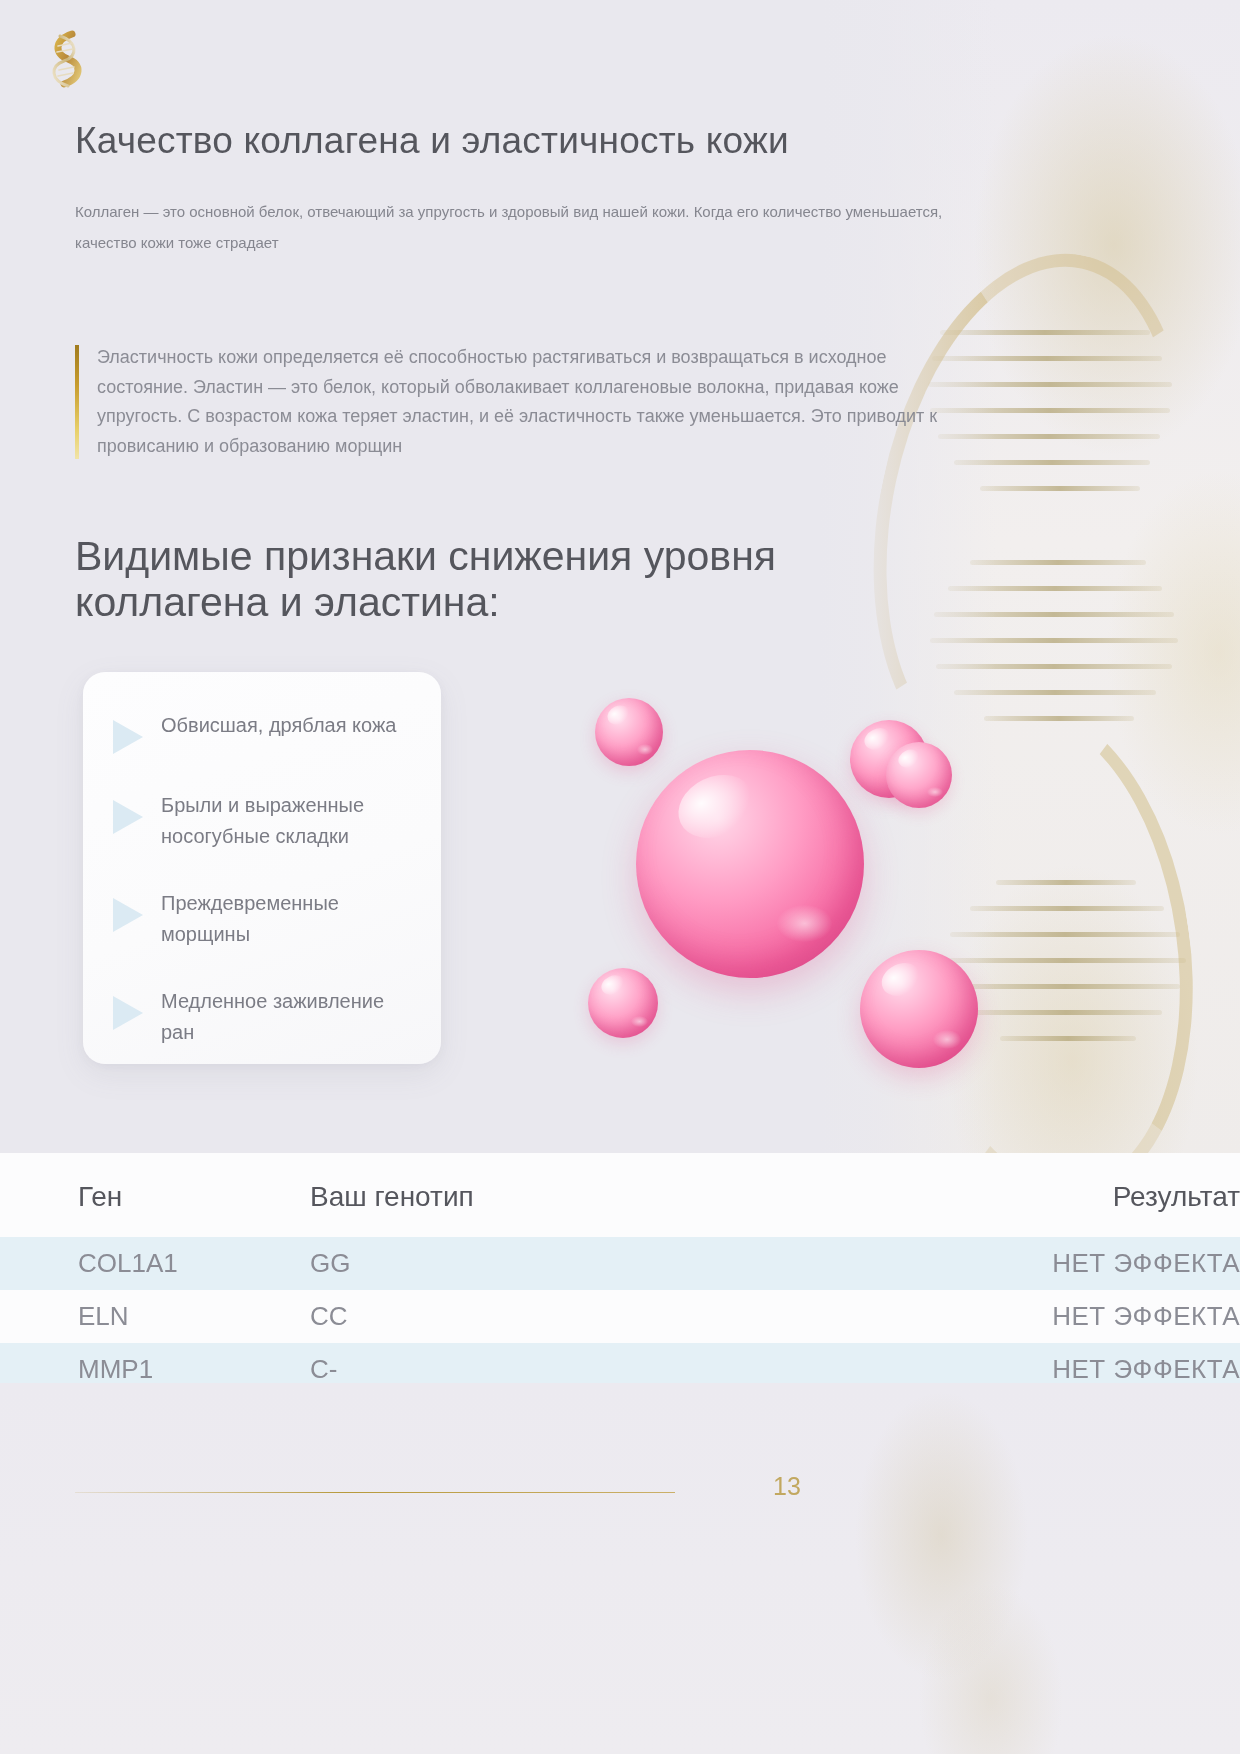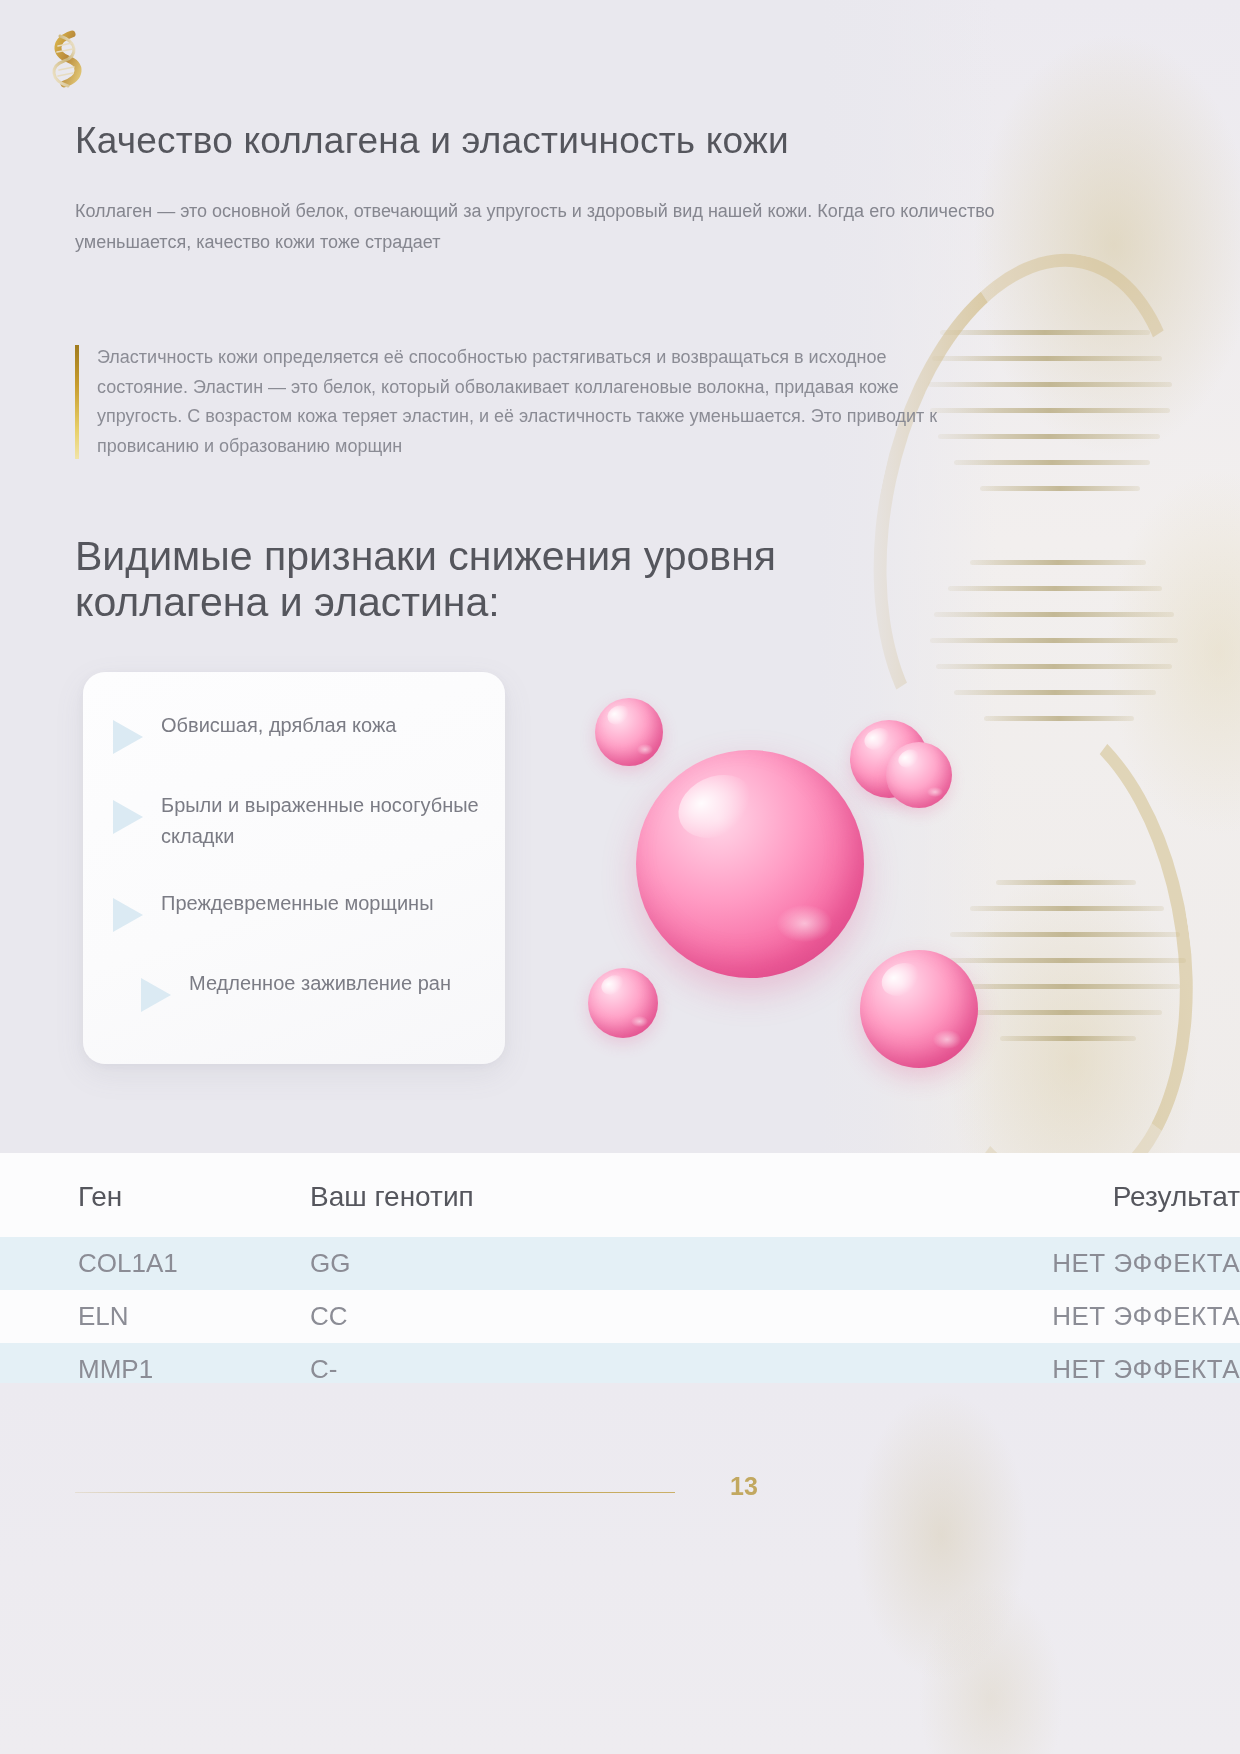--- a/index.html
+++ b/index.html
@@ -38,21 +38,21 @@
   
   .logo { position:absolute; left:38px; top:26px; width:56px; height:66px; }
 
   
   .h1 {
     position:absolute; left:75px; top:120px; width:900px;
     font-size:37px; font-weight:300; color:#55565d; letter-spacing:.2px;
   }
   .lead {
     position:absolute; left:75px; top:196px; width:920px;
-    font-size:18px; font-weight:300; line-height:31px; color:#85868f;
+    font-size:15px; font-weight:300; line-height:31px; color:#85868f;
   }
 
   .quote {
     position:absolute; left:75px; top:343px; width:900px;
     padding-left:22px;
   }
   .quote .bar {
     position:absolute; left:0; top:2px; bottom:2px; width:4px;
     background:linear-gradient(180deg,#a07b1e 0%, #c79c2e 35%, #e8d06a 75%, #f1e4a8 100%);
   }
@@ -60,21 +60,21 @@
     font-size:18px; font-weight:300; line-height:29.5px; color:#8b8c95;
   }
 
   .h2 {
     position:absolute; left:75px; top:533px; width:820px;
     font-size:41px; font-weight:300; color:#55565d; line-height:46px;
   }
 
   
   .card {
-    position:absolute; left:83px; top:672px; width:422px; height:392px;
+    position:absolute; left:83px; top:672px; width:358px; height:392px;
     background:linear-gradient(160deg,#fdfdfe 0%, #fbfbfc 55%, #f7f7f9 100%);
     border-radius:22px;
     box-shadow:0 10px 30px rgba(120,120,140,.10), 0 2px 8px rgba(120,120,140,.06);
     padding:34px 26px 26px 22px;
   }
   .bullet { display:flex; align-items:flex-start; margin-bottom:32px; }
   .bullet:last-child { margin-bottom:0;justify-content:center; }
   .tri {
     flex:0 0 auto; width:0; height:0; margin:14px 18px 0 8px;
     border-top:17px solid transparent;
@@ -140,21 +140,21 @@
   .footer-band { position:absolute; left:0; top:1383px; width:1240px; height:371px;
       background:linear-gradient(180deg,#eceaf0 0%, #eeecf0 100%); }
   .footer-dna {
     position:absolute; right:150px; top:1390px; width:330px; height:364px;
     background:
       radial-gradient(ellipse 120px 200px at 55% 40%, rgba(205,190,150,.35), transparent 72%),
       radial-gradient(ellipse 100px 160px at 70% 85%, rgba(205,190,150,.25), transparent 72%);
   }
   .rule { position:absolute; left:75px; top:1492px; width:600px; height:1px;
           background:linear-gradient(90deg, rgba(183,150,60,.15), #b79a3c 45%, #cbb069 100%); }
-  .pagenum { position:absolute; left:730px; top:1472px; font-size:25px; font-weight:700; color:#c2a860; }
+  .pagenum { position:absolute; left:773px; top:1472px; font-size:25px; font-weight:400; color:#c2a860; }
 </style>
 </head>
 <body>
 
 <div class="page">
 
   <div class="dna-photo">
     <div class="rung" style="left:120px; top:330px;  width:210px;"></div>
     <div class="rung" style="left:112px; top:356px;  width:230px;"></div>
     <div class="rung" style="left:108px; top:382px;  width:244px;"></div>

